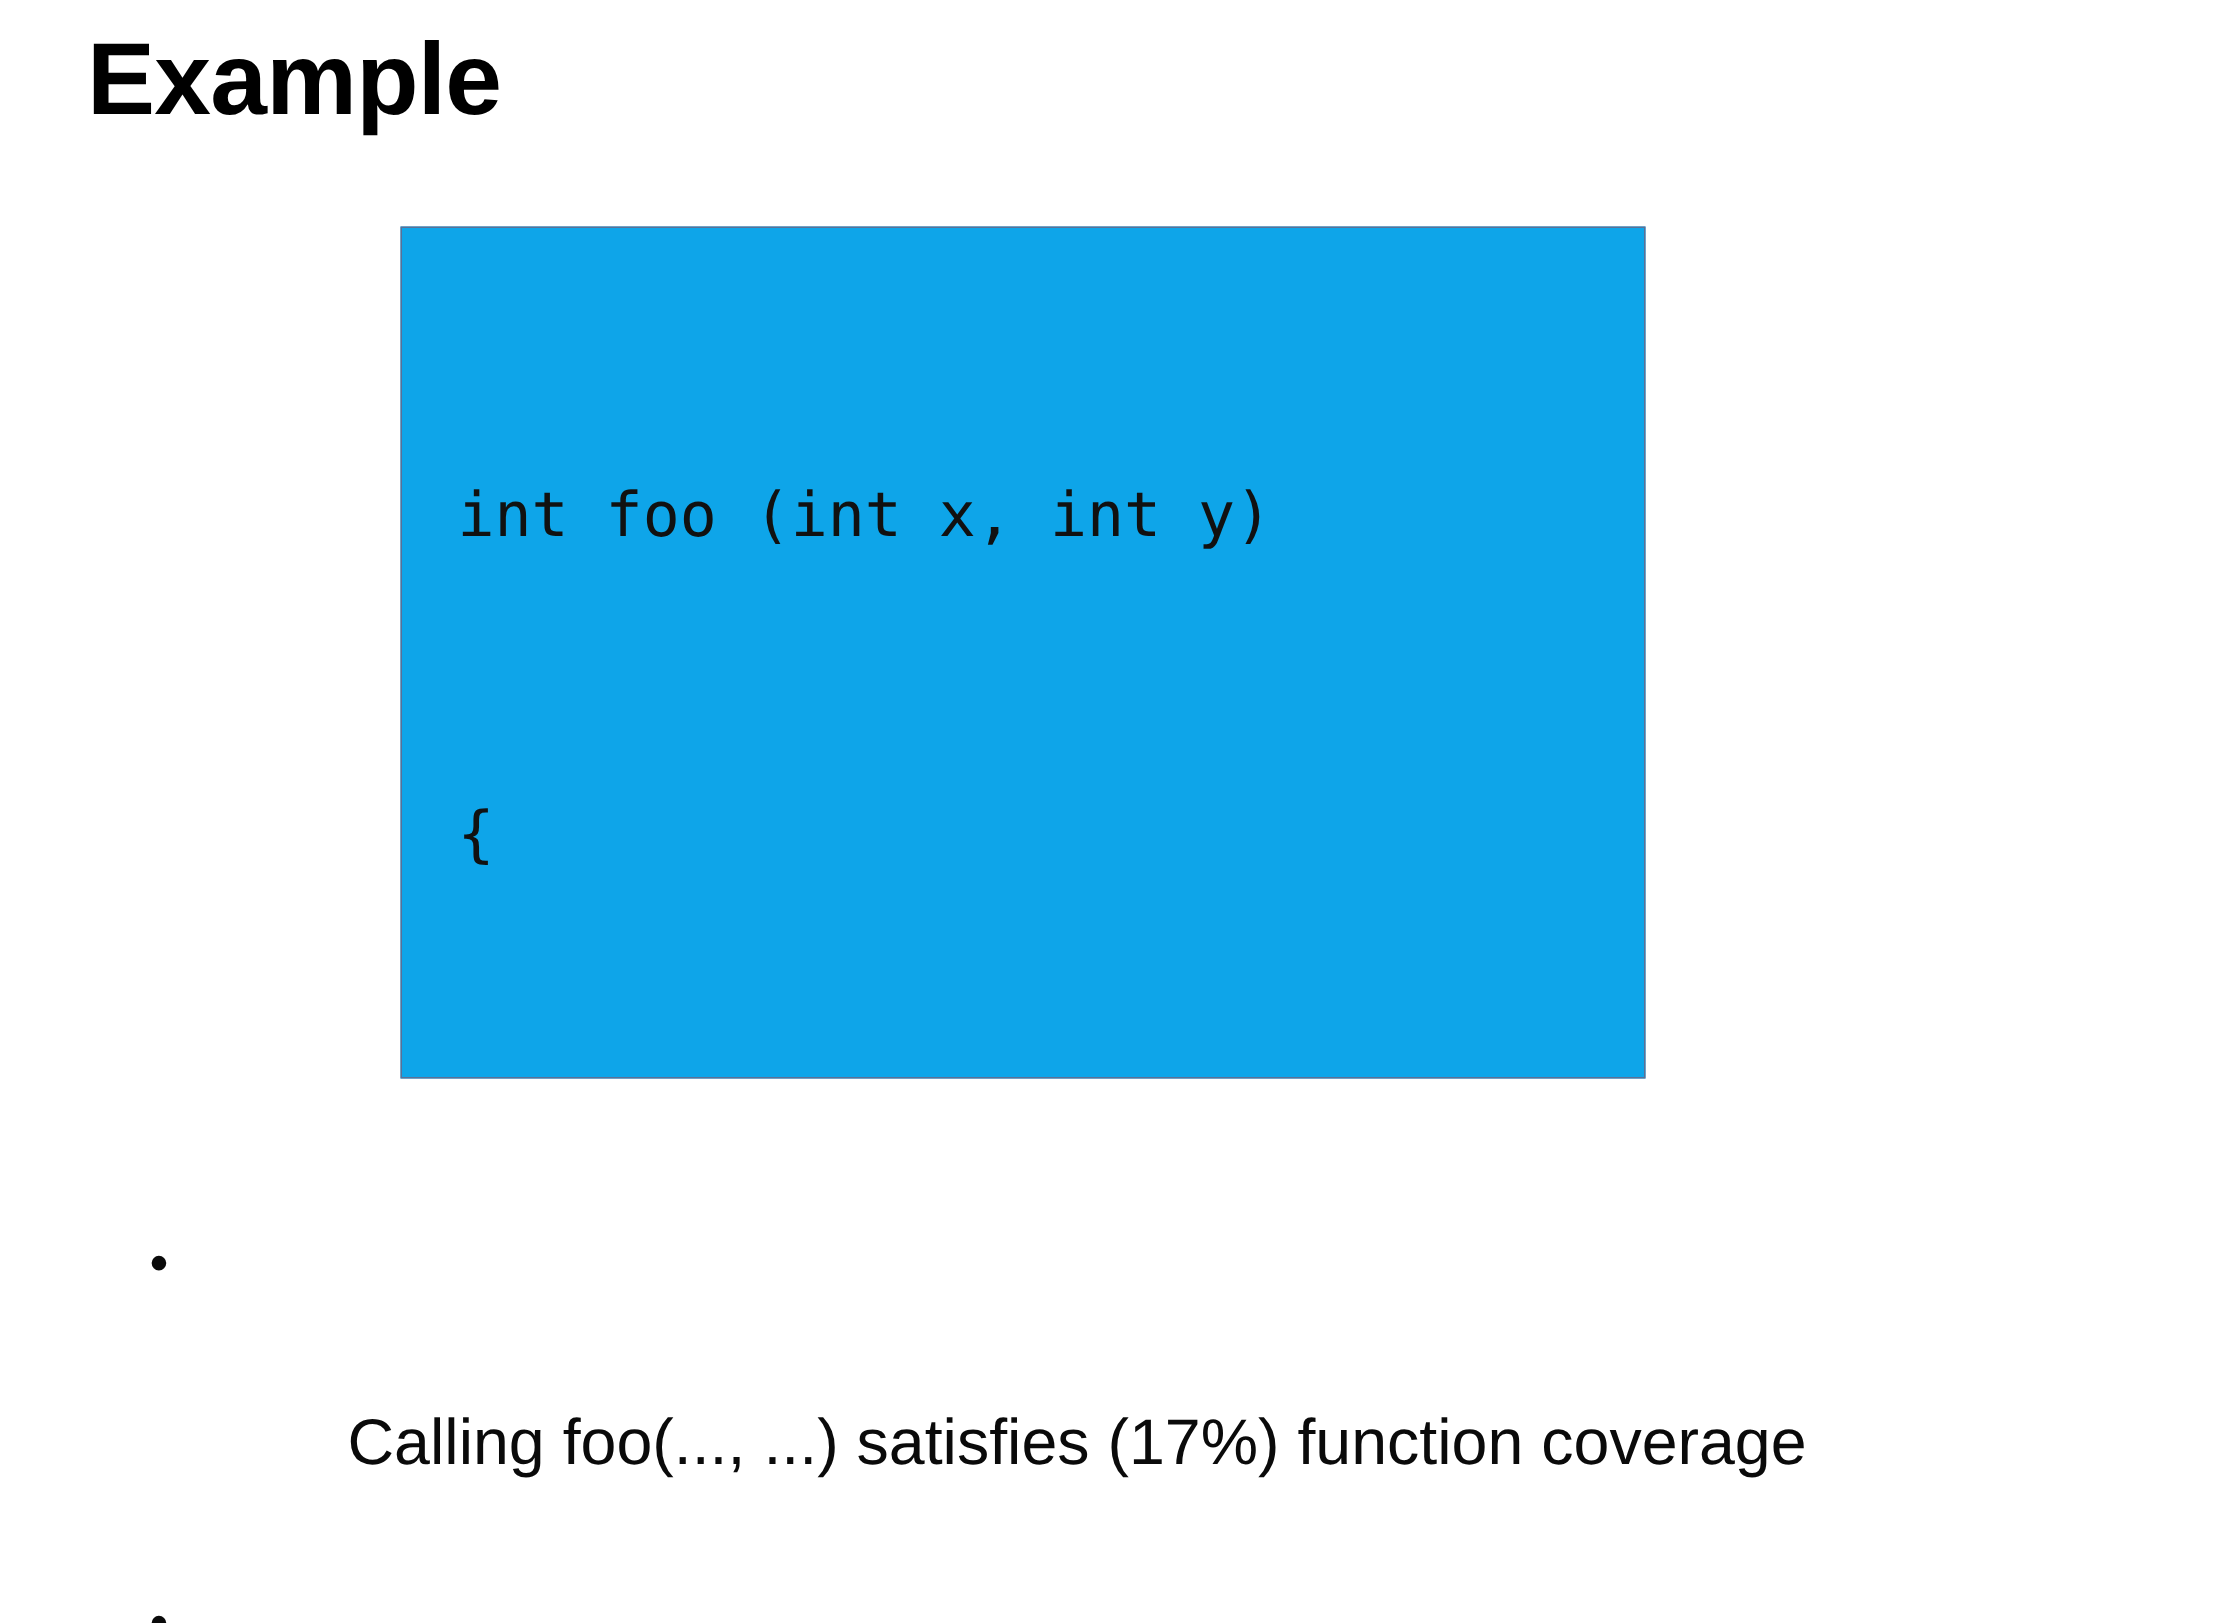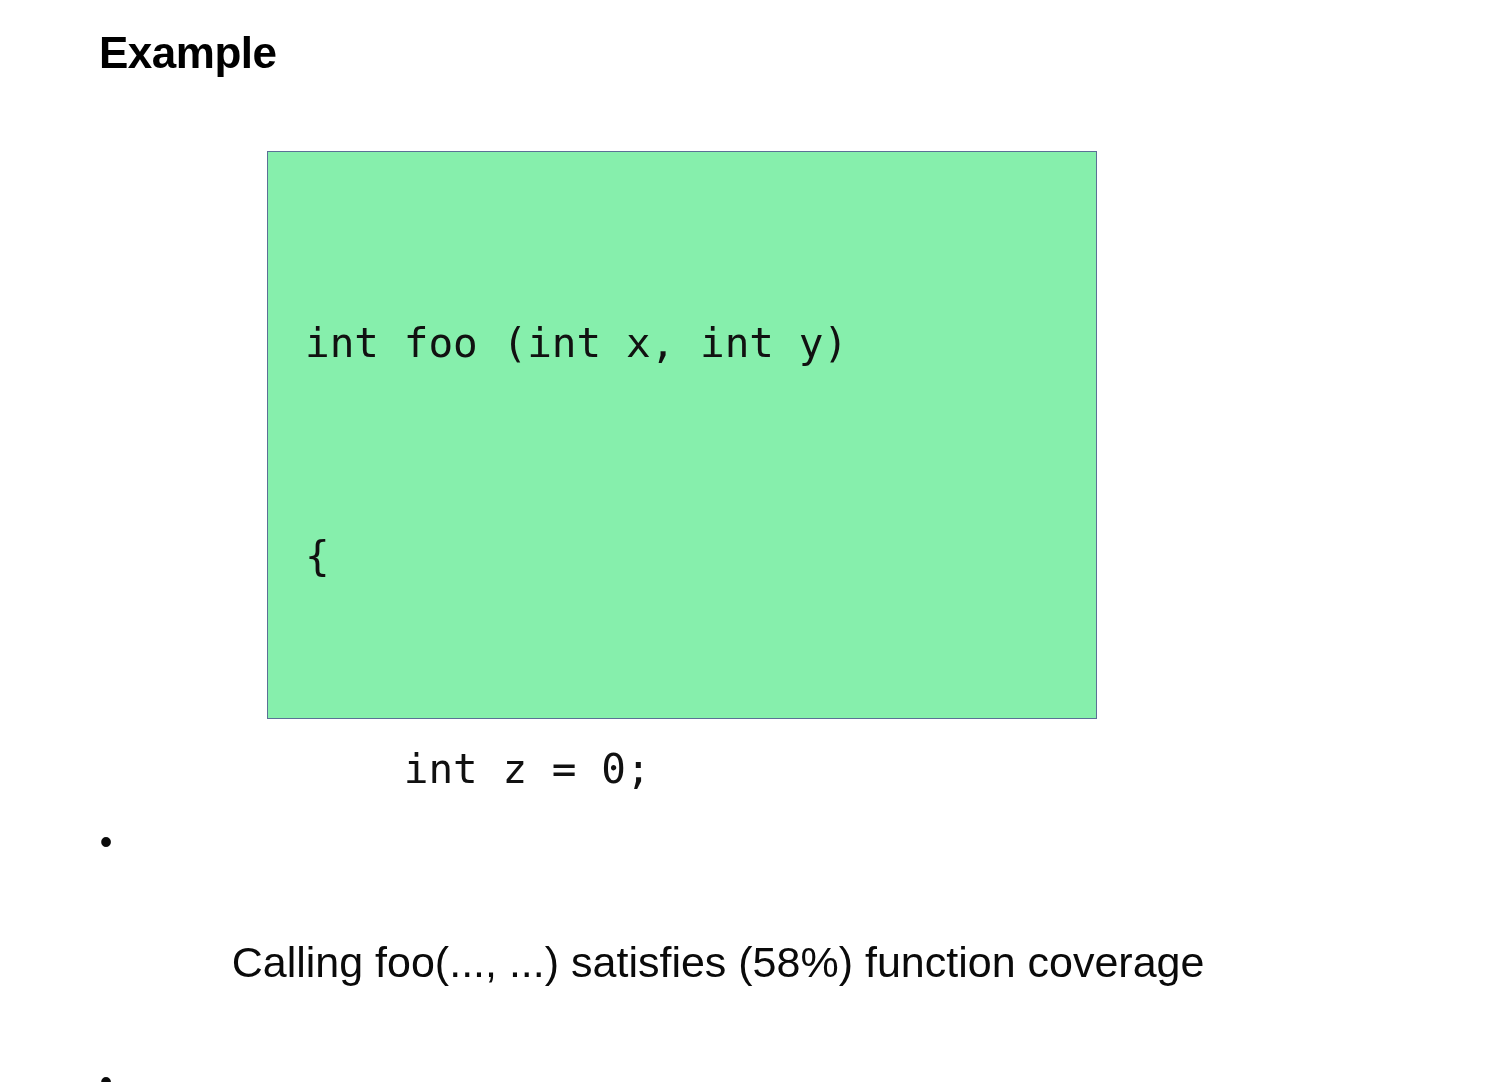--- a/index.html
+++ b/index.html
@@ -22,37 +22,36 @@
     background: #ffffff;
   }
 
   
   #slide-title {
     position: absolute;
     left: 58px;
     top: 14px;
     font-family: "Liberation Sans", sans-serif;
     font-weight: bold;
-    font-size: 44px;
+    font-size: 68px;
     line-height: 78px;
     letter-spacing: -0.5px;
     color: #000000;
     white-space: pre;
-    margin-left: 41px;
   }
 
   
   #code-box {
     position: absolute;
     left: 267px;
     top: 151px;
     width: 830px;
     height: 568px;
     box-sizing: border-box;
-    background: #86efac;
+    background: #0ea5e9;
     border: 1px solid #5b7096;
   }
 
   #code-listing {
     position: absolute;
     left: 37px;
     top: 14px;
     margin: 0;
     padding: 0;
     list-style: none;
@@ -104,31 +103,30 @@
 <body>
 
 <div id="slide">
 
   <div id="slide-title">Example</div>
 
   <div id="code-box">
     <ul id="code-listing">
       <li>int foo (int x, int y)</li>
       <li>{</li>
-      <li>    int z = 0;</li>
       
       
       
     </ul>
   </div>
 
   <ul id="bullet-list">
     <li>
       <span class="bullet-dot">•</span>
-      <span class="bullet-text">Calling foo(..., ...) satisfies (58%) function coverage</span>
+      <span class="bullet-text">Calling foo(..., ...) satisfies (17%) function coverage</span>
     </li>
     <li>
       <span class="bullet-dot">•</span>
       
     </li>
 
   </ul>
 
 </div>
 

